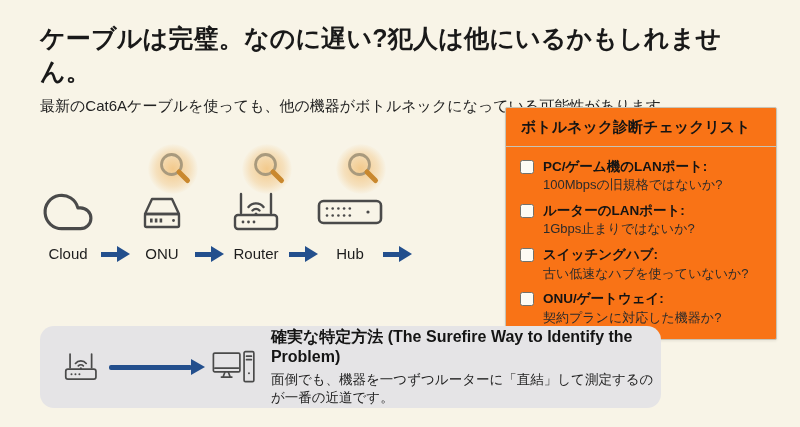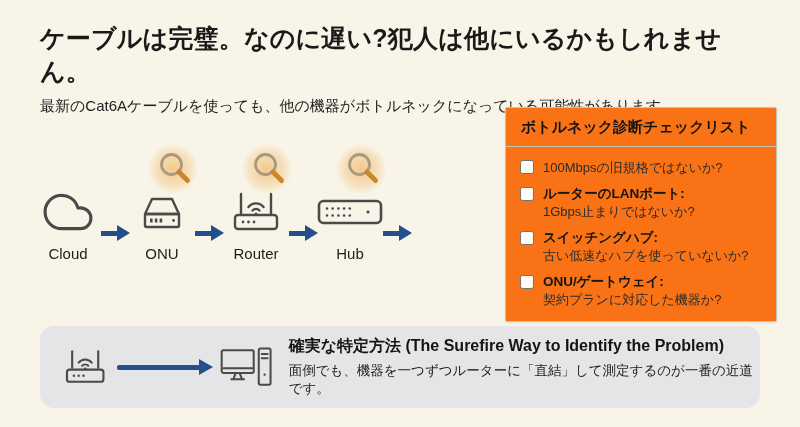--- a/index.html
+++ b/index.html
@@ -11,21 +11,21 @@
     font-family: "Liberation Sans", "DejaVu Sans", sans-serif;
     color: #1a1a1a;
   }
 
   
   .header { position: absolute; left: 40px; top: 22px; width: 730px; }
   .page-title { margin: 0; font-size: 25px; font-weight: 800; color: #191919; letter-spacing: 0.2px; }
   .page-subtitle { margin: 9px 0 0 0; font-size: 15px; font-weight: 500; color: #232323; }
 
   
-  .diagram { position: absolute; left: 36px; top: 150px; display: flex; align-items: center; }
+  .diagram { position: absolute; left: 36px; top: 150px; display: flex; align-items: flex-end; }
   .device { width: 64px; display: flex; flex-direction: column; align-items: center; }
   .mag-slot { height: 36px; width: 100%; position: relative; }
   .mag { position: absolute; left: 26px; top: 0; width: 38px; height: 38px; }
   .mag .glow {
     position: absolute; left: -8px; top: -6px; width: 50px; height: 50px; border-radius: 50%;
     background: radial-gradient(circle, rgba(238,166,64,0.55) 0%, rgba(238,166,64,0.25) 48%, rgba(238,166,64,0) 72%);
   }
   .mag svg { position: relative; }
   .icon-box { height: 52px; display: flex; align-items: center; justify-content: center; }
   .device-label { margin-top: 7px; font-size: 15px; color: #1d1d1d; }
@@ -44,21 +44,21 @@
   .checklist-header { padding: 10px 15px 9px; font-size: 15px; font-weight: 700; color: #141414; border-bottom: 1px solid #c8c4b6; }
   .checklist-body { padding: 11px 12px 4px; }
   .check-item { display: flex; align-items: flex-start; margin-bottom: 8px; }
   .checkbox { width: 14px; height: 14px; border: 1.6px solid #72726c; border-radius: 2.5px;
     margin: 2px 9px 0 2px; flex: none; background: #fdfbf4; }
   .check-title { font-size: 13.5px; font-weight: 700; color: #141414; line-height: 1.28; }
   .check-sub { font-size: 13px; color: #2b2b2b; line-height: 1.3; margin-top: 2px; text-align: right; }
 
   
   .footer-bar {
-    position: absolute; left: 40px; top: 326px; width: 720px; height: 82px;
+    position: absolute; left: 40px; top: 326px; width: 621px; height: 82px;
     background: #e5e4e6; border-radius: 14px;
     display: flex; align-items: center; padding-left: 20px;
   }
   .footer-arrow { width: 100px; height: 16px; position: relative; margin: 0 5px; flex: none; }
   .footer-arrow .shaft { position: absolute; left: 2px; top: 5.5px; width: 83px; height: 5.5px; background: #234f8d; border-radius: 2px; }
   .footer-arrow .head { position: absolute; left: 84px; top: 0; width: 0; height: 0;
     border-left: 14px solid #234f8d; border-top: 8px solid transparent; border-bottom: 8px solid transparent; }
   .footer-text { margin-left: 16px; }
   .footer-title { font-size: 16px; font-weight: 700; color: #141414; }
   .footer-desc { font-size: 13.5px; color: #232323; margin-top: 5px; }
@@ -184,20 +184,21 @@
     </div>
 
 </div>
 
 <aside class="checklist">
   <div class="checklist-header">ボトルネック診断チェックリスト</div>
   <div class="checklist-body">
     <div class="check-item">
       <div class="checkbox"></div>
       <div class="check-text">
+        <div class="check-title">PC/ゲーム機のLANポート:</div>
         <div class="check-sub">100Mbpsの旧規格ではないか?</div>
       </div>
     </div>
     <div class="check-item">
       <div class="checkbox"></div>
       <div class="check-text">
         <div class="check-title">ルーターのLANポート:</div>
         <div class="check-sub">1Gbps止まりではないか?</div>
       </div>
     </div>

